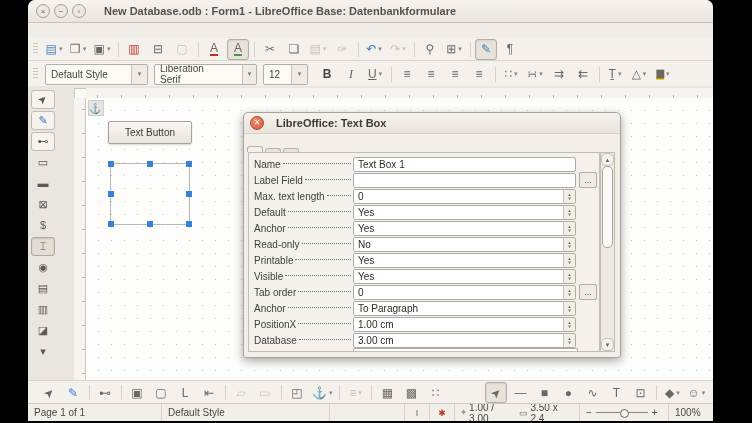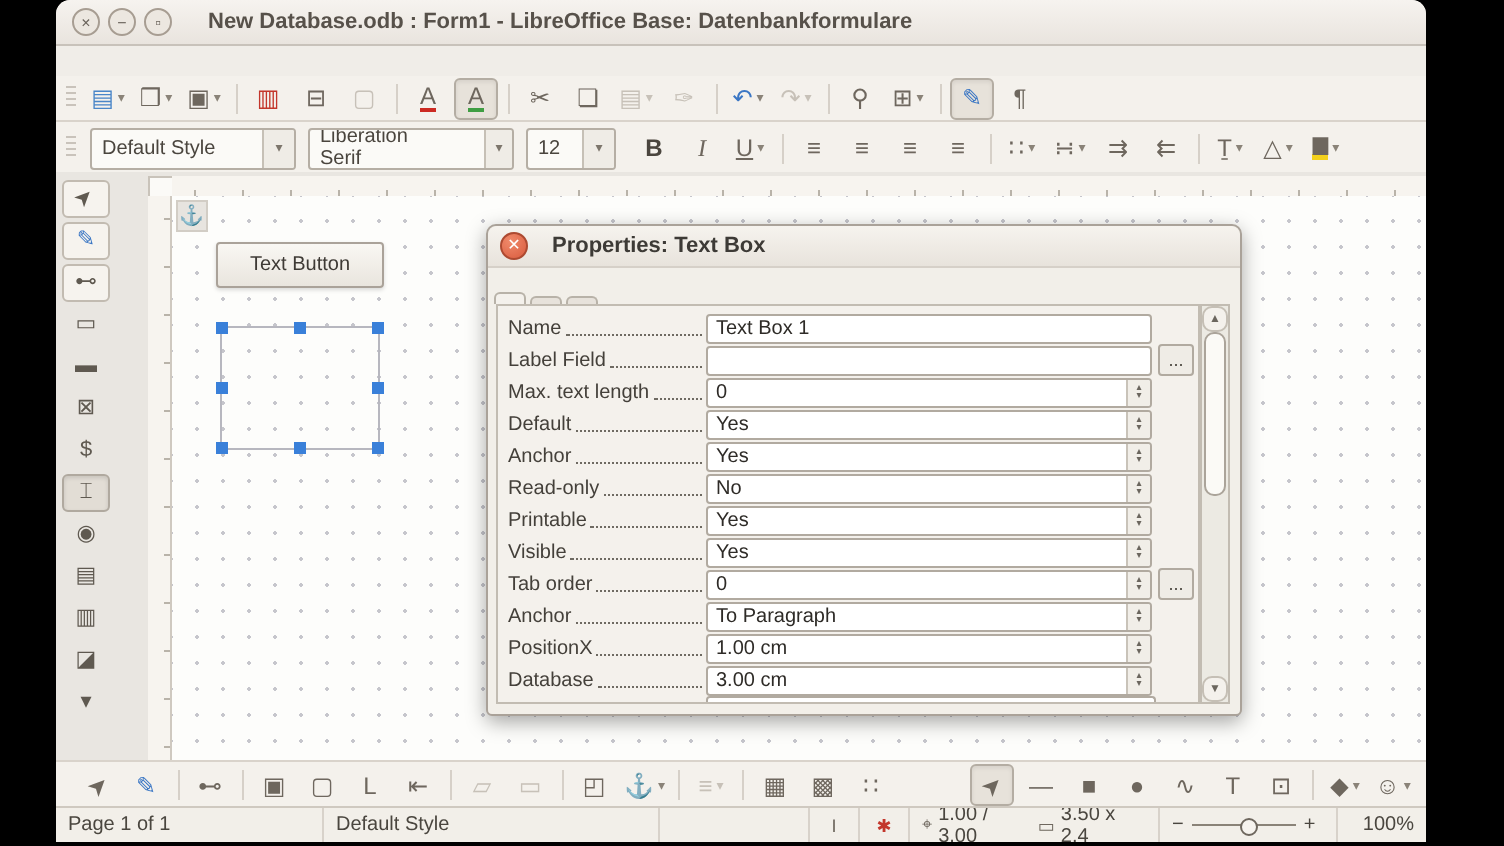--- a/index.html
+++ b/index.html
@@ -83,21 +83,21 @@
     border:1px solid #ad4a31;display:flex;align-items:center;justify-content:center;
     font-size:8px;color:#fff;line-height:1;}
   #dtitletext{font-weight:bold;font-size:11px;color:#3d3a36;margin-left:12px;}
   #dtabs{display:flex;align-items:flex-end;height:18px;padding-left:3px;}
   .dtab{font-size:10px;color:#44403a;padding:2px 7px 1px;border:1px solid #b8b2a8;border-bottom:none;
     background:#e7e2db;border-radius:3px 3px 0 0;margin-right:2px;}
   .dtab.act{background:#f4f1ec;padding-bottom:3px;font-weight:normal;}
   #dcontent{position:absolute;left:4px;right:20px;top:39px;bottom:5px;border:1px solid #c2bcb2;
     background:#f4f1ec;overflow:hidden;padding:3px 2px 0 5px;}
   .prow{height:16px;display:flex;align-items:center;}
-  .plabel{width:99px;flex:0 0 99px;font-size:10px;color:#44403a;display:flex;align-items:flex-end;
+  .plabel{width:99px;flex:0 0 99px;font-size:10px;color:#44403a;display:flex;align-items:center;
     overflow:hidden;white-space:nowrap;}
   .leader{flex:1;border-bottom:1px dotted #6e6a62;margin:0 2px 2px 2px;min-width:4px;}
   .pfield{flex:1;height:13px;background:#fff;border:1px solid #b1aaa0;border-radius:2px;display:flex;
     align-items:center;font-size:10px;color:#2e2b27;padding-left:4px;overflow:hidden;}
   .spin{margin-left:auto;width:11px;align-self:stretch;border-left:1px solid #c9c3b9;background:#f1eee8;
     display:flex;flex-direction:column;align-items:center;justify-content:center;font-size:5px;
     color:#6b665e;line-height:4px;}
   .pextra{width:16px;height:14px;flex:0 0 16px;margin-left:3px;font-size:9px;display:flex;align-items:center;
     justify-content:center;color:#4a453e;border:1px solid #b1aaa0;background:#efece6;border-radius:2px;}
   .pextra.ghost{visibility:hidden;}
@@ -404,21 +404,21 @@
         <span class="hdl h-bm"></span>
         <span class="hdl h-br"></span>
       </div>
     </div>
 
     <div id="dialog">
       <div id="dtitle">
         <span id="dclose">
             <span>✕</span>
           </span>
-        <span id="dtitletext">Properties: Text Box</span>
+        <span id="dtitletext">LibreOffice: Text Box</span>
       </div>
       <div id="dtabs">
         <span style="display:flex;align-items:flex-end;">
 
         <span class="dtab act"></span>
             <span class="dtab"></span>
             <span class="dtab"></span>
           </span>
       </div>
       <div id="dcontent">
@@ -708,18 +708,18 @@
     </span>
     <span class="sseg" style="width:76px;">
       <span id="zslider">
         <span>−</span>
         <span id="ztrack">
             <span id="zthumb"></span>
           </span>
         <span>+</span>
       </span>
     </span>
-    <span class="sseg" style="width:32px;border-right:none;justify-content:flex-end;">
+    <span class="sseg" style="width:32px;border-right:none;">
         <span>100%</span>
       </span>
   </div>
 
 </div>
 
 </body></html>

